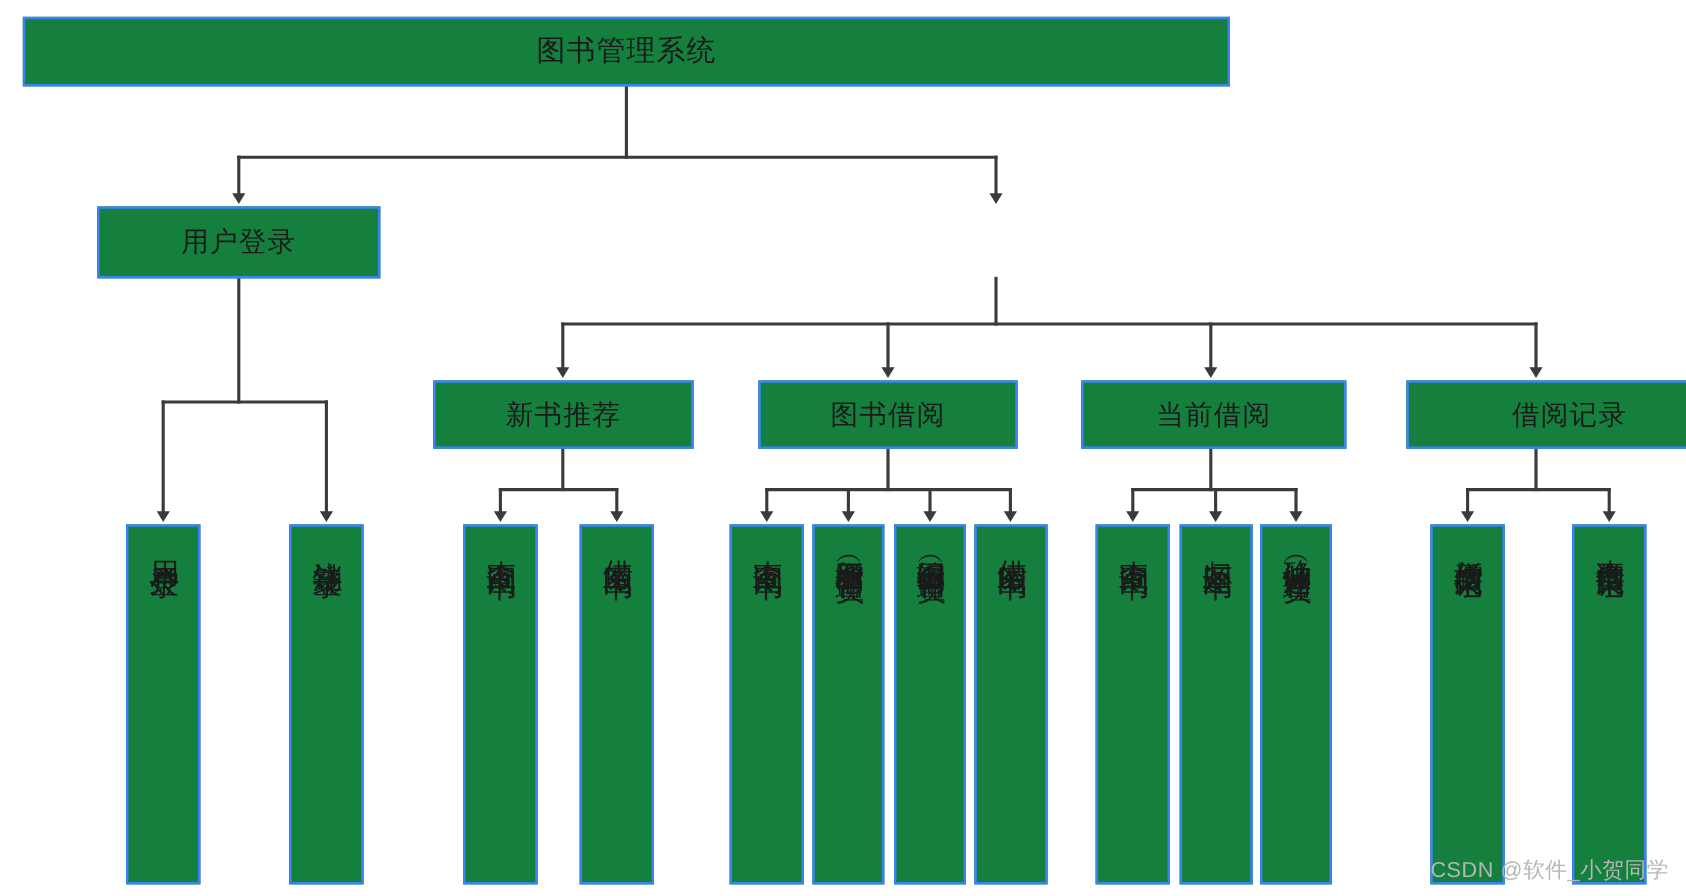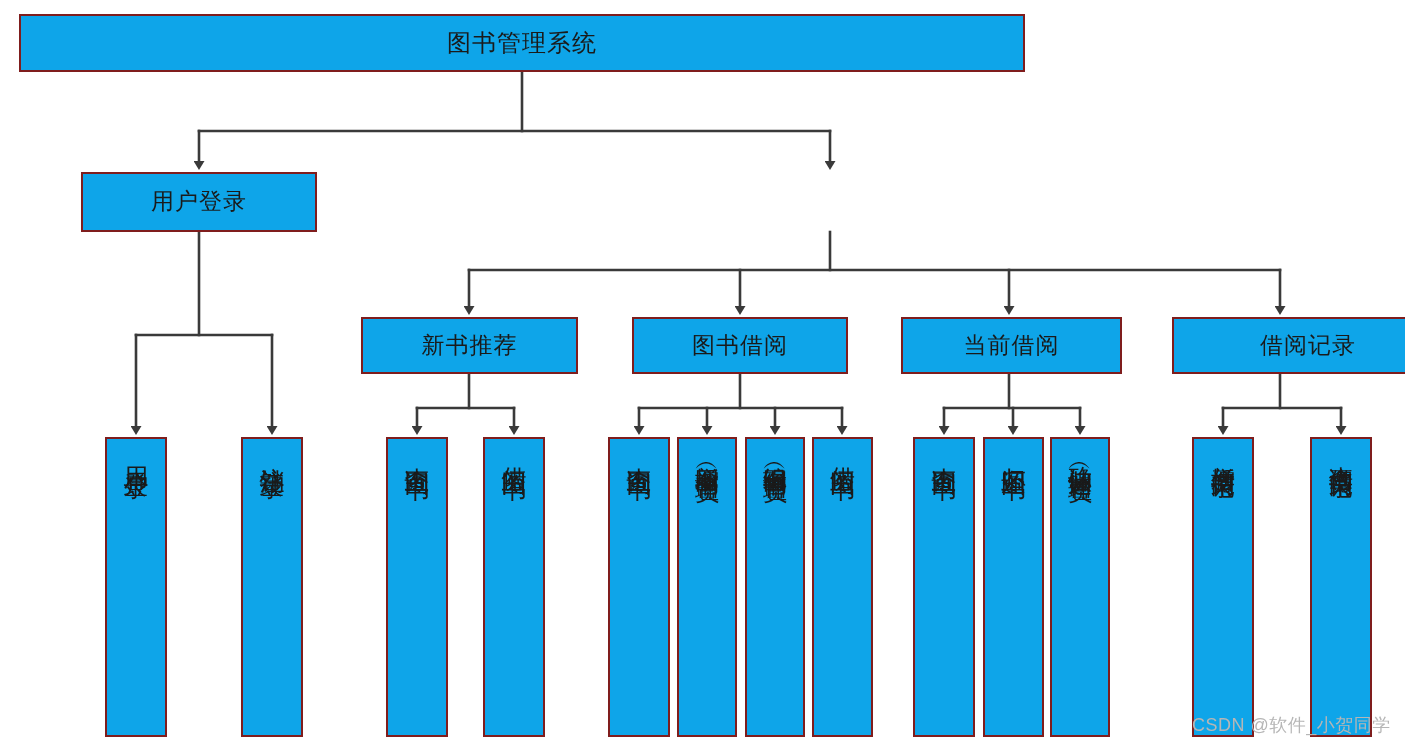--- a/index.html
+++ b/index.html
@@ -21,22 +21,22 @@
     position: absolute;
     left: 0;
     top: 0;
     width: 1405px;
     height: 747px;
     pointer-events: none;
   }
   .node {
     position: absolute;
     box-sizing: border-box;
-    background: #0ea5e9;
-    border: 2px solid #7f1d1d;
+    background: #15803d;
+    border: 2px solid #3b82f6;
     display: flex;
     align-items: center;
     justify-content: center;
     color: #1a1a1a;
     z-index: 2;
   }
   .node-label {
     display: block;
     text-align: center;
     letter-spacing: 1px;

